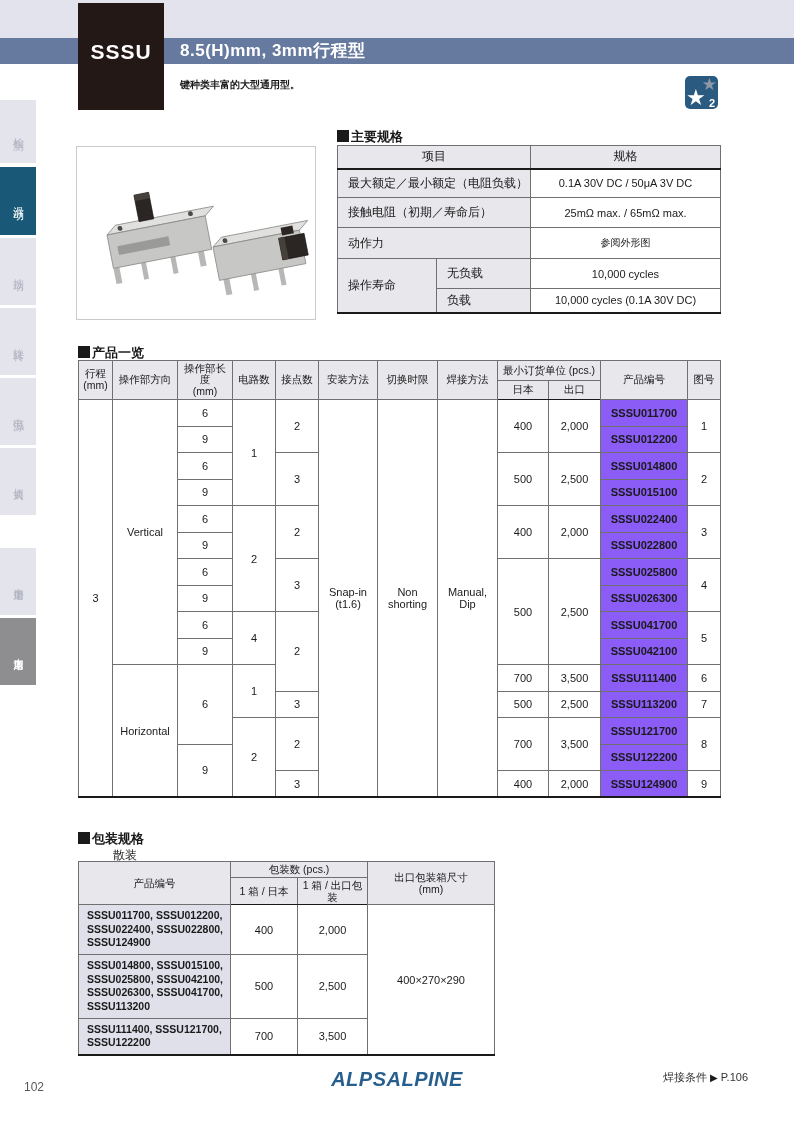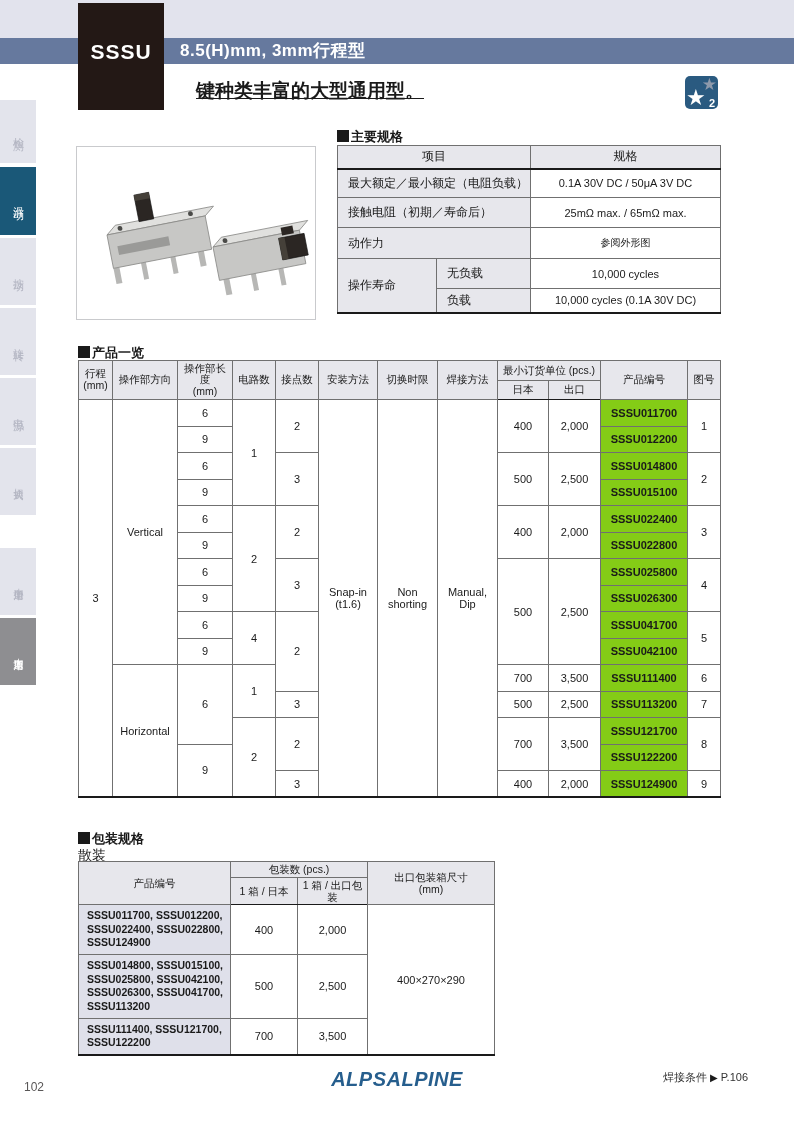--- a/index.html
+++ b/index.html
@@ -7,39 +7,39 @@
         font-family:"Liberation Sans","DejaVu Sans",sans-serif;color:#1a1a1a;overflow:hidden;}
 
   
   .top-strip{position:absolute;left:0;top:0;width:794px;height:38px;background:#e2e3ed;}
   .title-bar{position:absolute;left:0;top:38px;width:794px;height:26px;background:#66799e;}
   .title-bar .title{position:absolute;left:180px;top:0;height:26px;line-height:26px;
         color:#fff;font-size:17px;font-weight:bold;letter-spacing:0.5px;}
   .series-box{position:absolute;left:78px;top:3px;width:86px;height:107px;background:#231815;
         text-align:center;}
   .series-box span{display:inline-block;margin-top:37px;color:#fff;font-size:21px;font-weight:bold;letter-spacing:1px;}
-  .subtitle{position:absolute;left:196px;top:78px;font-size:19px;font-weight:bold;color:#1a1a1a;text-decoration:underline;}
+  .subtitle{position:absolute;left:180px;top:78px;font-size:10px;font-weight:bold;color:#1a1a1a;}
   .star-badge{position:absolute;left:685px;top:76px;width:33px;height:33px;background:#2a5a80;
         border-radius:5px;}
   .star-badge .star-gray{position:absolute;right:1px;top:-2px;color:#8d99ab;font-size:17px;}
   .star-badge .star-white{position:absolute;left:1px;bottom:0px;color:#fff;font-size:22px;line-height:22px;}
   .star-badge .badge-num{position:absolute;right:3px;bottom:0px;color:#fff;font-size:11px;font-weight:bold;}
 
   
   .side-tab{position:absolute;left:0;width:36px;display:flex;align-items:center;justify-content:center;
         writing-mode:vertical-rl;text-orientation:upright;font-size:11px;letter-spacing:3px;
         background:#e3e4ec;color:#b4b6c3;cursor:pointer;}
   .side-tab.small{font-size:10px;letter-spacing:1px;}
   .side-tab.active-blue{background:#1a5878;color:#ffffff;}
   .side-tab.active-gray{background:#8e8e91;color:#ffffff;}
 
   
   .sec-title{position:absolute;font-size:13px;font-weight:bold;color:#1a1a1a;}
   .sec-title .sq{display:inline-block;width:12px;height:12px;background:#1a1a1a;margin-right:2px;vertical-align:-1px;}
-  .sub-label{position:absolute;font-size:14px;color:#1a1a1a;}
+  .sub-label{position:absolute;font-size:12px;color:#1a1a1a;margin-left:35px;}
 
   
   .photo-box{position:absolute;left:76px;top:146px;width:238px;height:172px;background:#fff;
         border:1px solid #c9cacd;}
 
   
   table{border-collapse:collapse;table-layout:fixed;}
   td,th{border:1px solid #707070;font-weight:normal;text-align:center;vertical-align:middle;
         font-size:11px;padding:1px 2px;overflow:hidden;}
   th{background:#e7e7ec;}
@@ -53,21 +53,21 @@
   .spec-table td.val.small{font-size:10px;}
 
   
   .prod-table{position:absolute;left:78px;top:360px;width:642px;border-top:1.5px solid #1a1a1a;
         border-bottom:2.5px solid #1a1a1a;}
   .prod-table thead tr.r1 th{height:17px;}
   .prod-table thead tr.r2 th{height:16px;}
   .prod-table thead th{font-size:10.5px;line-height:1.1;}
   .prod-table thead tr.r2 th{border-bottom:1.5px solid #1a1a1a;}
   .prod-table tbody tr{height:26.5px;}
-  .prod-table td.part{background:#84cc16;font-weight:bold;font-size:11px;}
+  .prod-table td.part{background:#8b5cf6;font-weight:bold;font-size:11px;}
 
   
   .pack-table{position:absolute;left:78px;top:861px;width:417px;border-top:1.5px solid #1a1a1a;
         border-bottom:2.5px solid #1a1a1a;}
   .pack-table thead th{font-size:10.5px;line-height:1.15;}
   .pack-table thead tr.r2 th{border-bottom:1.5px solid #1a1a1a;}
   .pack-table td.parts{background:#dfe0ea;font-weight:bold;text-align:left;padding:4px 4px 4px 8px;
         font-size:10.5px;line-height:1.3;}
 
   

